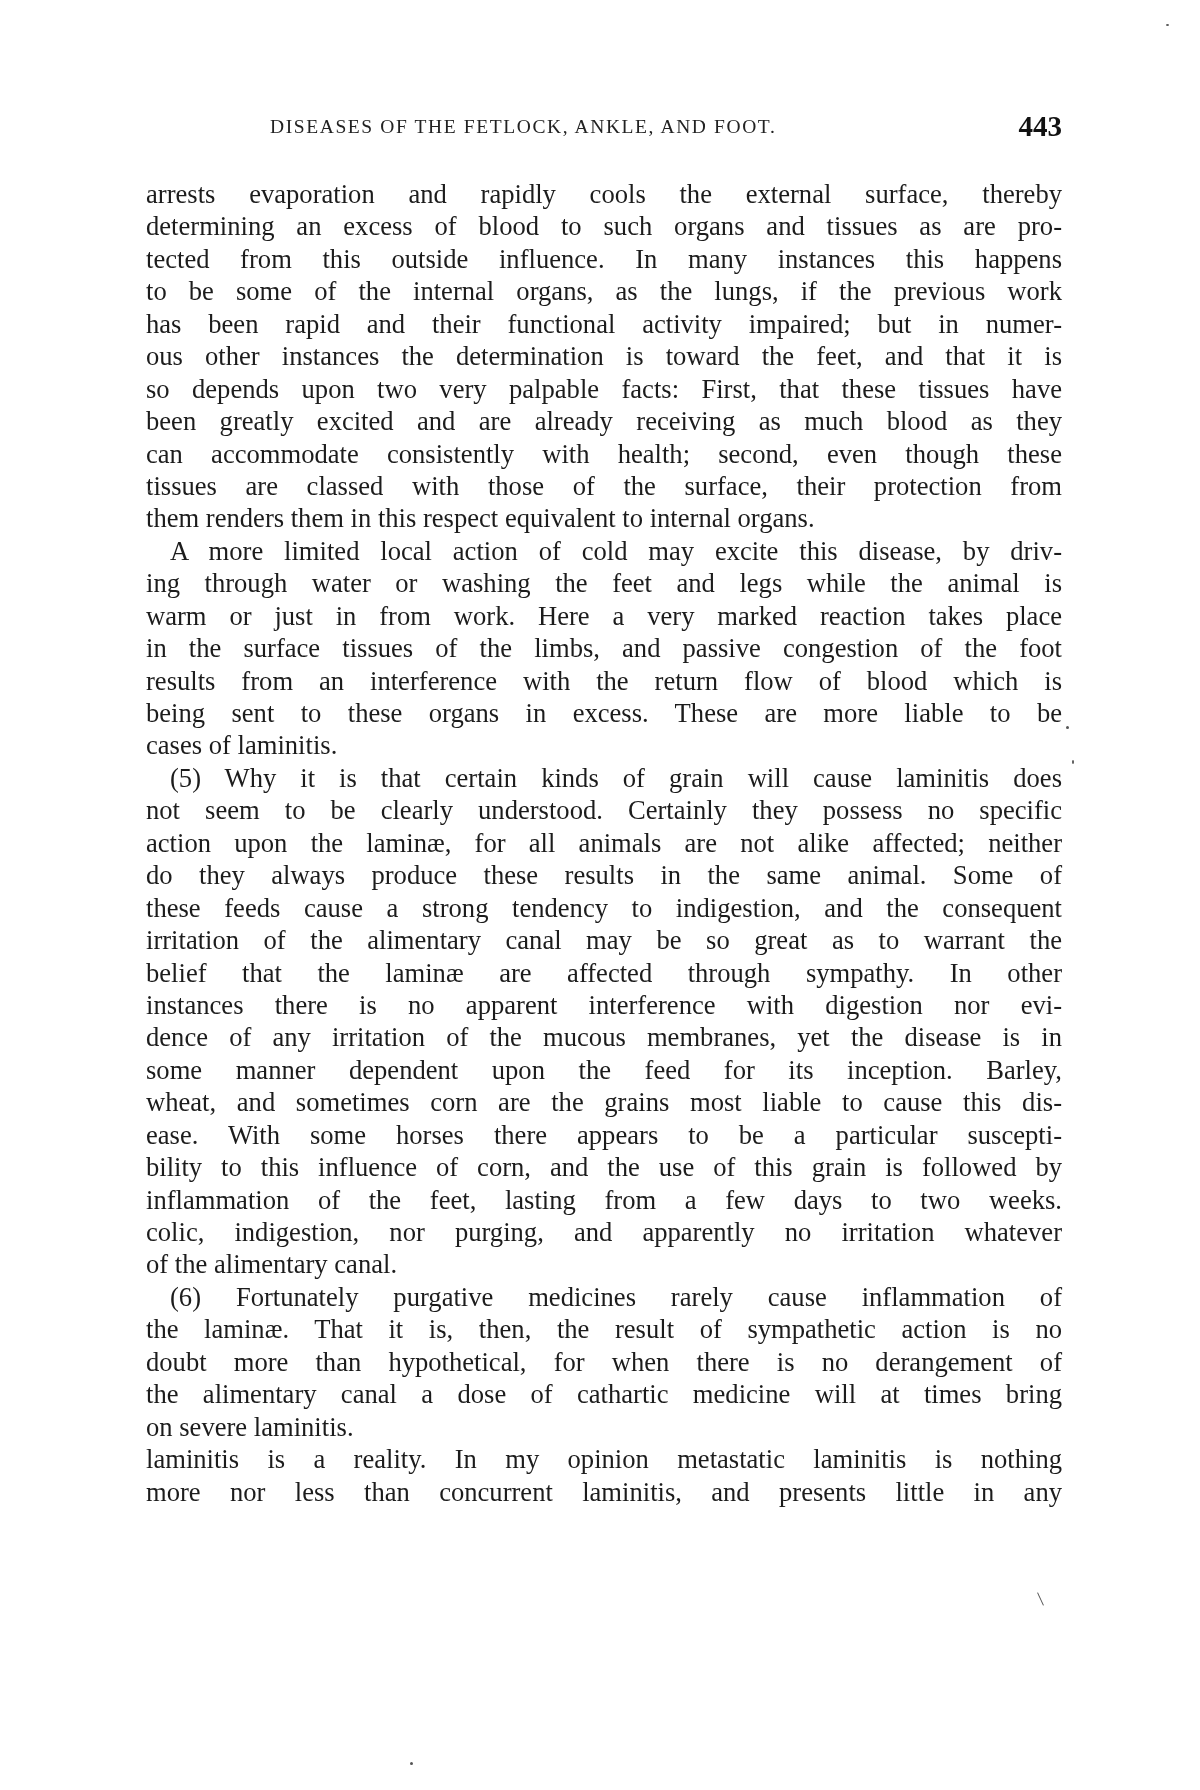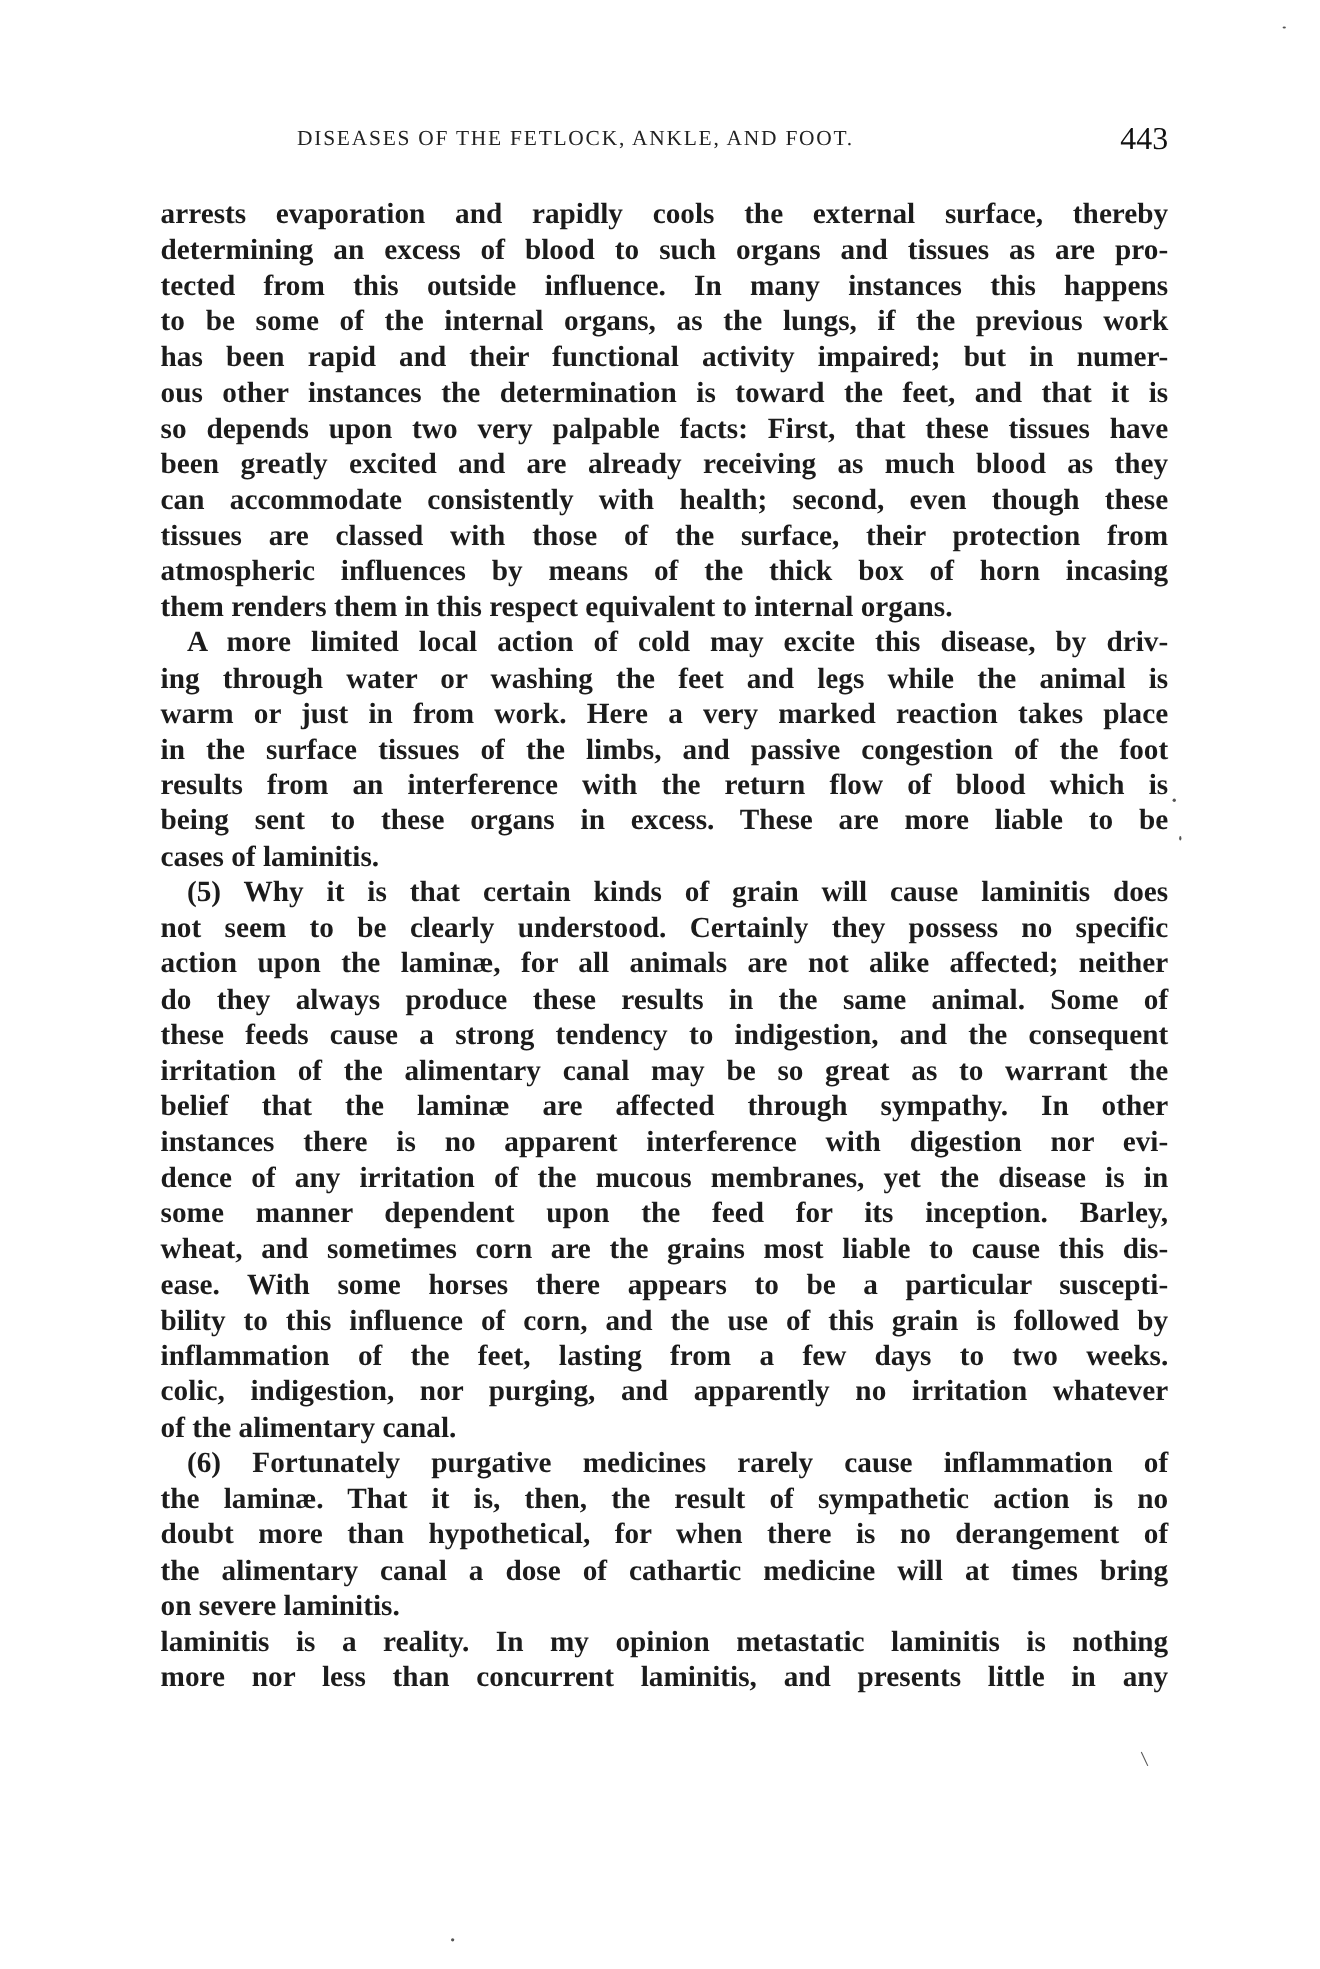--- a/index.html
+++ b/index.html
@@ -40,29 +40,28 @@
       font-variant: small-caps;
       text-transform: uppercase;
       color: #222;
       white-space: nowrap;
     }
     .page-number {
       position: absolute;
       right: 0;
       top: 0;
       font-size: 29px;
-      font-weight: normal;
+      font-weight: bold;
       color: #111;
     }
     .body-text {
       position: absolute;
       left: 146px;
       top: 178px;
       width: 916px;
-      font-weight: bold;
     }
     .line {
       display: block;
       height: 32.45px;
       line-height: 32.45px;
       font-size: 26.6px;
       white-space: nowrap;
       text-align: justify;
       text-align-last: justify;
       color: #1c1c1c;
@@ -94,21 +93,20 @@
         <span class="line">arrests evaporation and rapidly cools the external surface, thereby</span>
         <span class="line">determining an excess of blood to such organs and tissues as are pro-</span>
         <span class="line">tected from this outside influence. In many instances this happens</span>
         <span class="line">to be some of the internal organs, as the lungs, if the previous work</span>
         <span class="line">has been rapid and their functional activity impaired; but in numer-</span>
         <span class="line">ous other instances the determination is toward the feet, and that it is</span>
         <span class="line">so depends upon two very palpable facts: First, that these tissues have</span>
         <span class="line">been greatly excited and are already receiving as much blood as they</span>
         <span class="line">can accommodate consistently with health; second, even though these</span>
         <span class="line">tissues are classed with those of the surface, their protection from</span>
-        <span class="line">atmospheric influences by means of the thick box of horn incasing</span>
         <span class="line last">them renders them in this respect equivalent to internal organs.</span>
       </div>
       <div class="paragraph">
         <span class="line indent">A more limited local action of cold may excite this disease, by driv-</span>
         <span class="line">ing through water or washing the feet and legs while the animal is</span>
         <span class="line">warm or just in from work. Here a very marked reaction takes place</span>
         <span class="line">in the surface tissues of the limbs, and passive congestion of the foot</span>
         <span class="line">results from an interference with the return flow of blood which is</span>
         <span class="line">being sent to these organs in excess. These are more liable to be</span>
         <span class="line last">cases of laminitis.</span>

